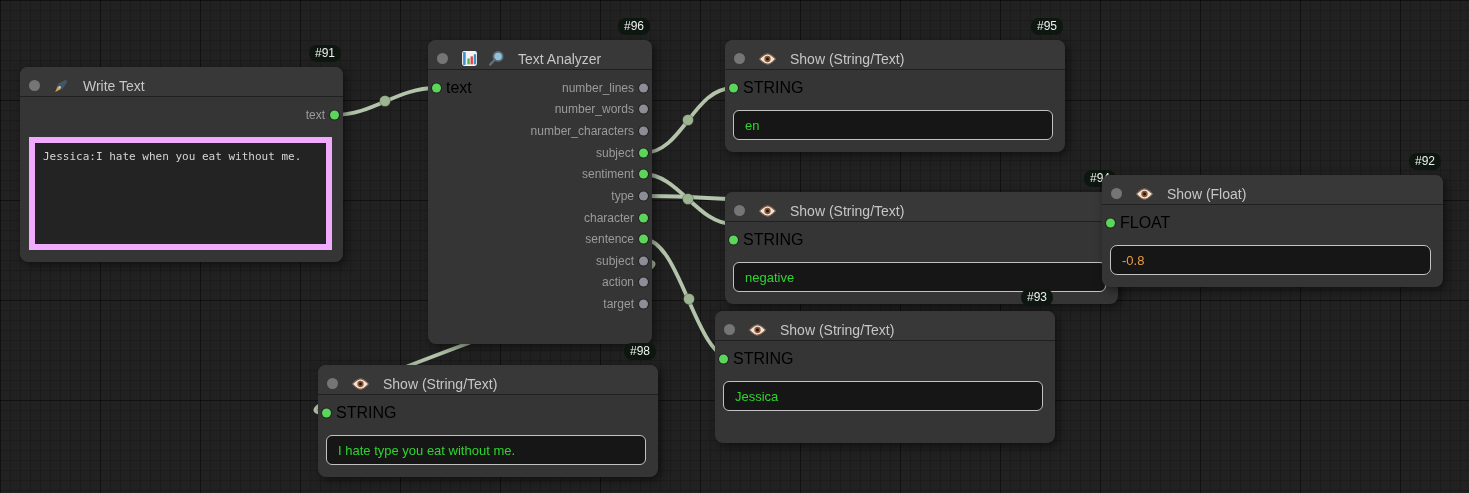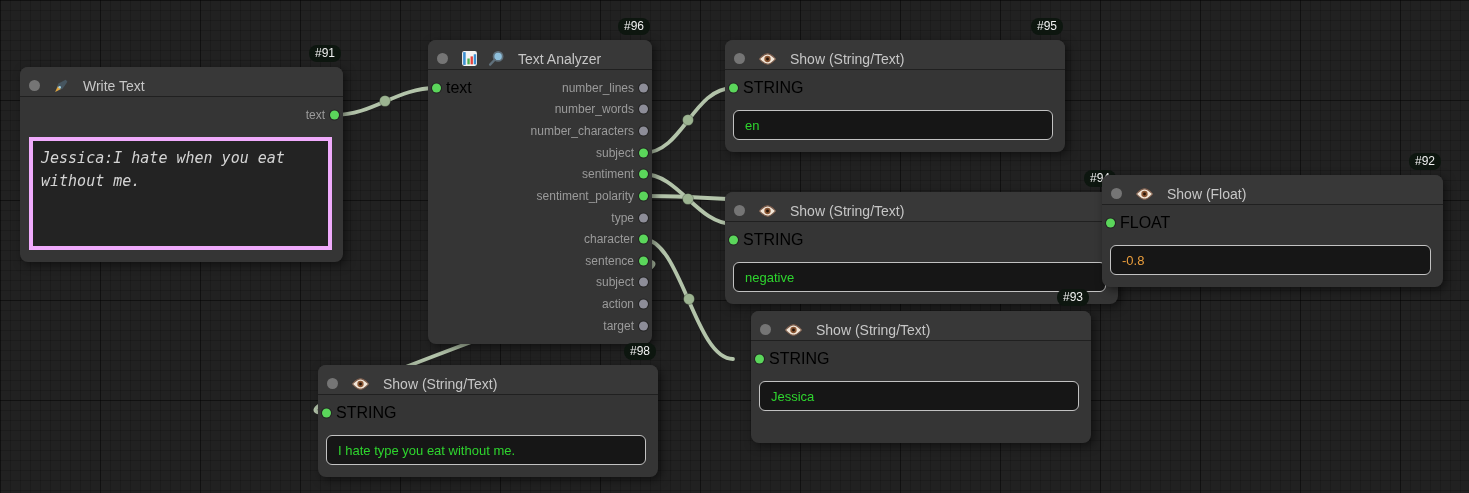--- a/index.html
+++ b/index.html
@@ -43,26 +43,26 @@
   .dot{position:absolute;top:50%;transform:translateY(-50%);width:9px;height:9px;border-radius:50%;box-shadow:0 0 0 1px rgba(0,0,0,.35);}
   .dot.out{right:4px;} .dot.in{left:4px;}
   .dot.on{background:var(--port-on,#5bd65b);} .dot.off{background:var(--port-off,#8d8d98);}
   .value-box{
     position:absolute;left:8px;right:12px;top:70px;height:30px;
     background:var(--value-box-bg,#161616);
     border:1px solid var(--value-box-border,#c2c2c2);
     border-radius:6px;display:flex;align-items:center;padding:0 11px;
     font-size:13px;color:var(--string-value,#2ed52e);white-space:nowrap;overflow:hidden;
   }
-  .value-box.float{color:var(--float-value,#e89c3c);}
+  .value-box.float{color:var(--float-value,#e89c3c);border-radius:7px;}
   .text-widget{
     position:absolute;left:9px;top:70px;width:303px;height:113px;
-    background:#232323;border:4px solid #f0abfc;color:#d4d4d4;
-    font-family:"DejaVu Sans Mono",monospace;font-size:15px;line-height:1.5;
-    padding:6px 8px;white-space:pre-wrap;overflow:hidden;font-style:italic;
+    background:#232323;border:6px solid #f0abfc;color:#d4d4d4;
+    font-family:"DejaVu Sans Mono",monospace;font-size:11px;line-height:1.5;
+    padding:6px 8px;white-space:pre-wrap;overflow:hidden;
   }
 </style>
 </head>
 <body>
 
 <div class="canvas">
 
   <svg class="links" width="1469" height="493">
     <path d="M334,115 C374,115 396,88 436,88"></path>
     <path d="M643,153 C683,153 693,88 733,88"></path>
@@ -138,24 +138,20 @@
         </div>
       <div class="port-row">
           <span>subject</span>
           <span class="dot out on"></span>
         </div>
       <div class="port-row">
           <span>sentiment</span>
           <span class="dot out on"></span>
         </div>
       <div class="port-row">
-          <span>sentiment_polarity</span>
-          <span class="dot out on"></span>
-        </div>
-      <div class="port-row">
           <span>type</span>
           <span class="dot out off"></span>
         </div>
       <div class="port-row">
           <span>character</span>
           <span class="dot out on"></span>
         </div>
       <div class="port-row">
           <span>sentence</span>
           <span class="dot out on"></span>
@@ -208,21 +204,21 @@
       </span>
       <span class="title">Show (String/Text)</span>
     </div>
     <div class="in-row">
       <span class="dot in on"></span>
       <span>STRING</span>
     </div>
     <div class="value-box">negative</div>
   </div>
 
-  <div class="node" style="left:751px;top:311px;width:340px;height:132px">
+  <div class="node" style="left:715px;top:311px;width:340px;height:132px">
     <div class="badge">#93</div>
     <div class="titlebar">
       <span class="collapse-dot"></span>
       <span class="icon">
         <svg width="19" height="14" viewBox="0 0 24 16">
           <path d="M12 1.5 C6.5 1.5 2.5 8 1.5 8 C2.5 8 6.5 14.5 12 14.5 C17.5 14.5 21.5 8 22.5 8 C21.5 8 17.5 1.5 12 1.5 Z" fill="#f2e6d8" stroke="#7a5b4a" stroke-width="1.4"></path>
           <circle cx="12" cy="8" r="4" fill="#8a5633"></circle>
             <circle cx="12" cy="8" r="1.8" fill="#241409"></circle>
         </svg>
       </span>

